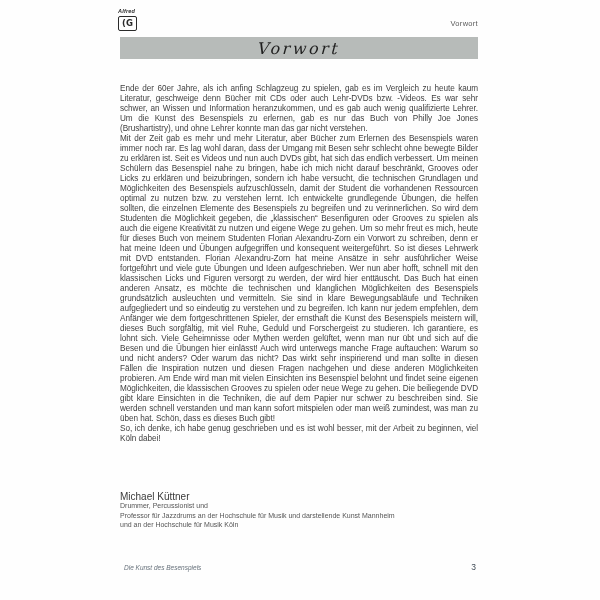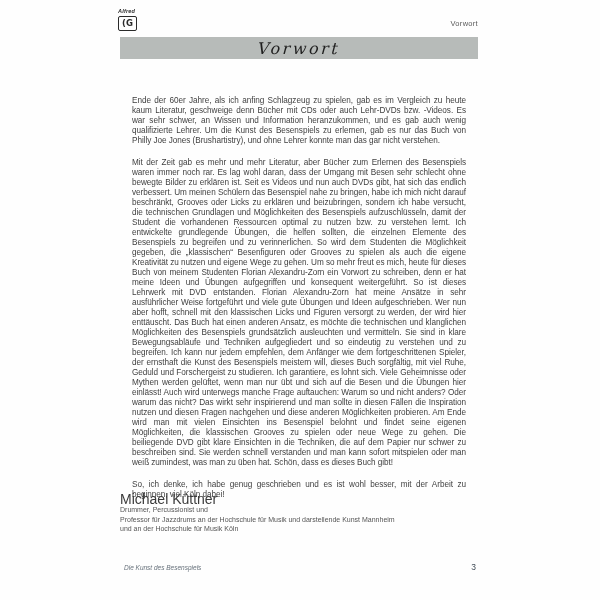--- a/index.html
+++ b/index.html
@@ -49,32 +49,32 @@
     font-size: 16px; color: #1f1f1f;
     letter-spacing: 2.5px;
     transform: skewX(-4deg);
   }
   
   .body-text {
     position: absolute; left: 120px; top: 84px;
     width: 358px;
   }
   .body-text p {
-    margin: 12px;
+    margin: 0;
     font-size: 8.2px; line-height: 10px;
     text-align: justify;
     color: #3f3f3f;
     letter-spacing: -0.05px;
   }
   
   .signature {
     position: absolute; left: 120px; top: 492px;
     width: 358px; line-height: 1;
   }
-  .sig-name { font-size: 14px; color: #3a3a3a; }
+  .sig-name { font-size: 10px; color: #3a3a3a; }
   .sig-role { font-size: 7px; color: #555555; margin-bottom: 2.5px; }
   
   .footer-title {
     position: absolute; left: 124px; top: 564px;
     font-size: 6.5px; font-style: italic; color: #66707a;
   }
   .footer-pagenum {
     position: absolute; right: 124px; top: 562px;
     font-size: 8.5px; color: #3f4a55;
   }

